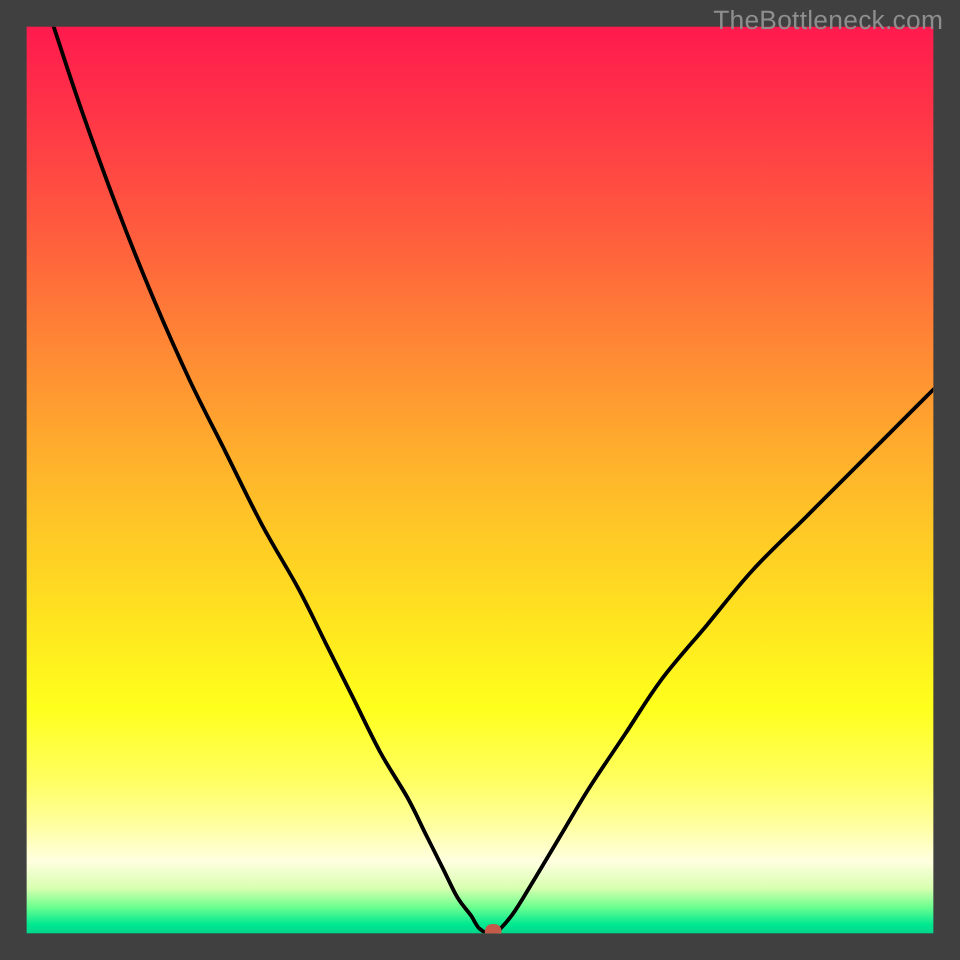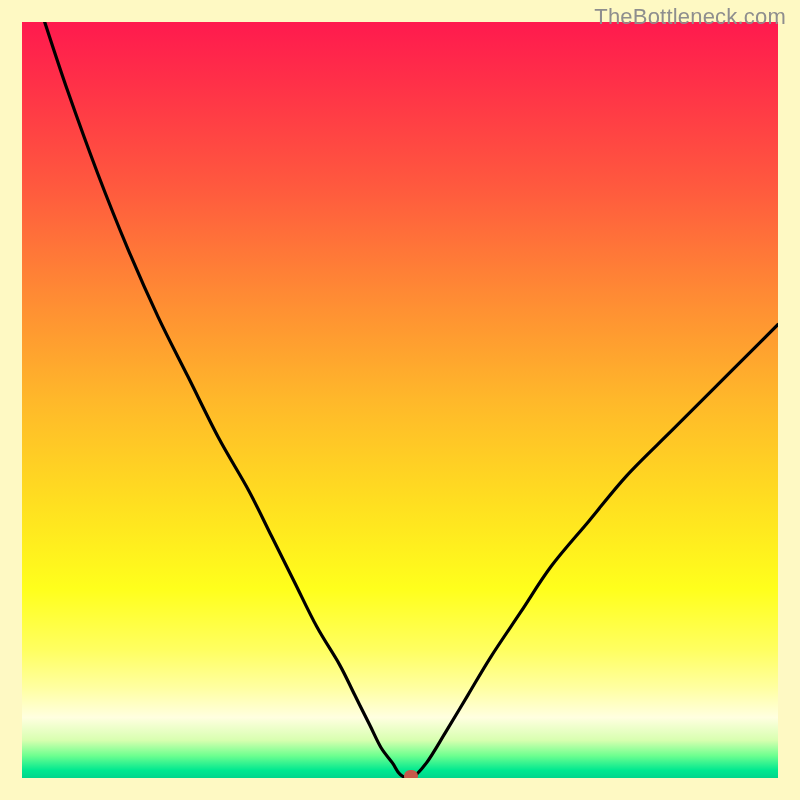--- a/index.html
+++ b/index.html
@@ -8,21 +8,21 @@
     width: 800px;
     height: 800px;
     background: #000;
     font-family: Arial, Helvetica, sans-serif;
     overflow: hidden;
   }
   .frame {
     position: relative;
     width: 800px;
     height: 800px;
-    background: #fef9c3;
+    background: #404040;
   }
   .watermark {
     position: absolute;
     top: 4px;
     right: 14px;
     color: #8e8e8e;
     font-size: 22px;
     font-weight: 400;
     letter-spacing: 0.2px;
     z-index: 5;

